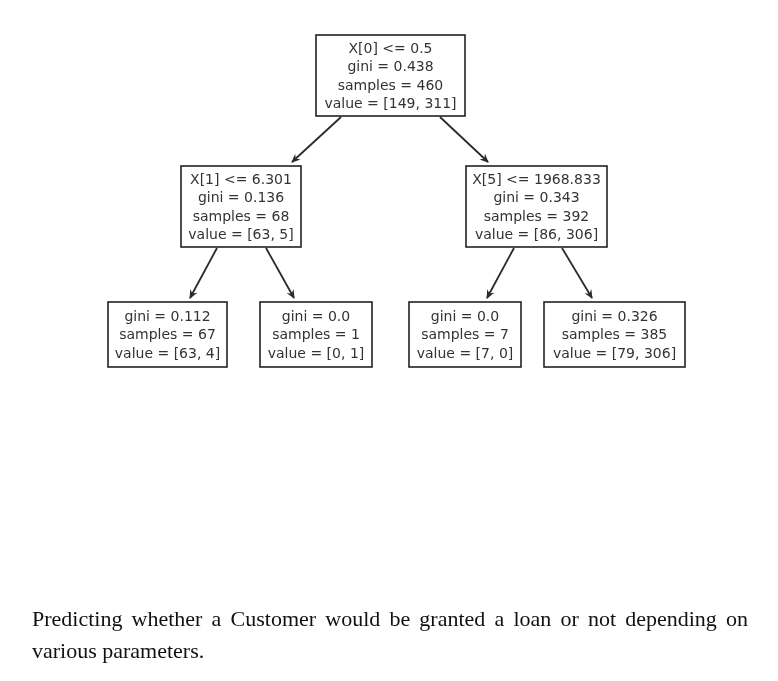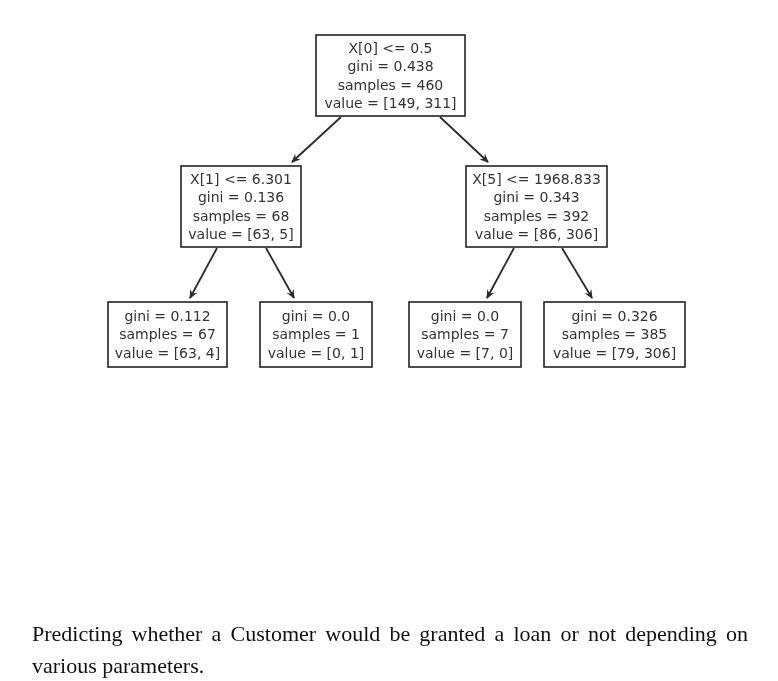--- a/index.html
+++ b/index.html
@@ -32,21 +32,21 @@
       text-anchor: middle;
     }
     .edge {
       stroke: #2a2a2a;
       stroke-width: 1.8;
       fill: none;
     }
     .caption {
       position: absolute;
       left: 32px;
-      top: 618px;
+      top: 603px;
       width: 716px;
       font-family: "Liberation Serif", serif;
       font-size: 22px;
       line-height: 32px;
       color: #111111;
       text-align: justify;
       text-align-last: left;
     }
   </style>
 </head>

